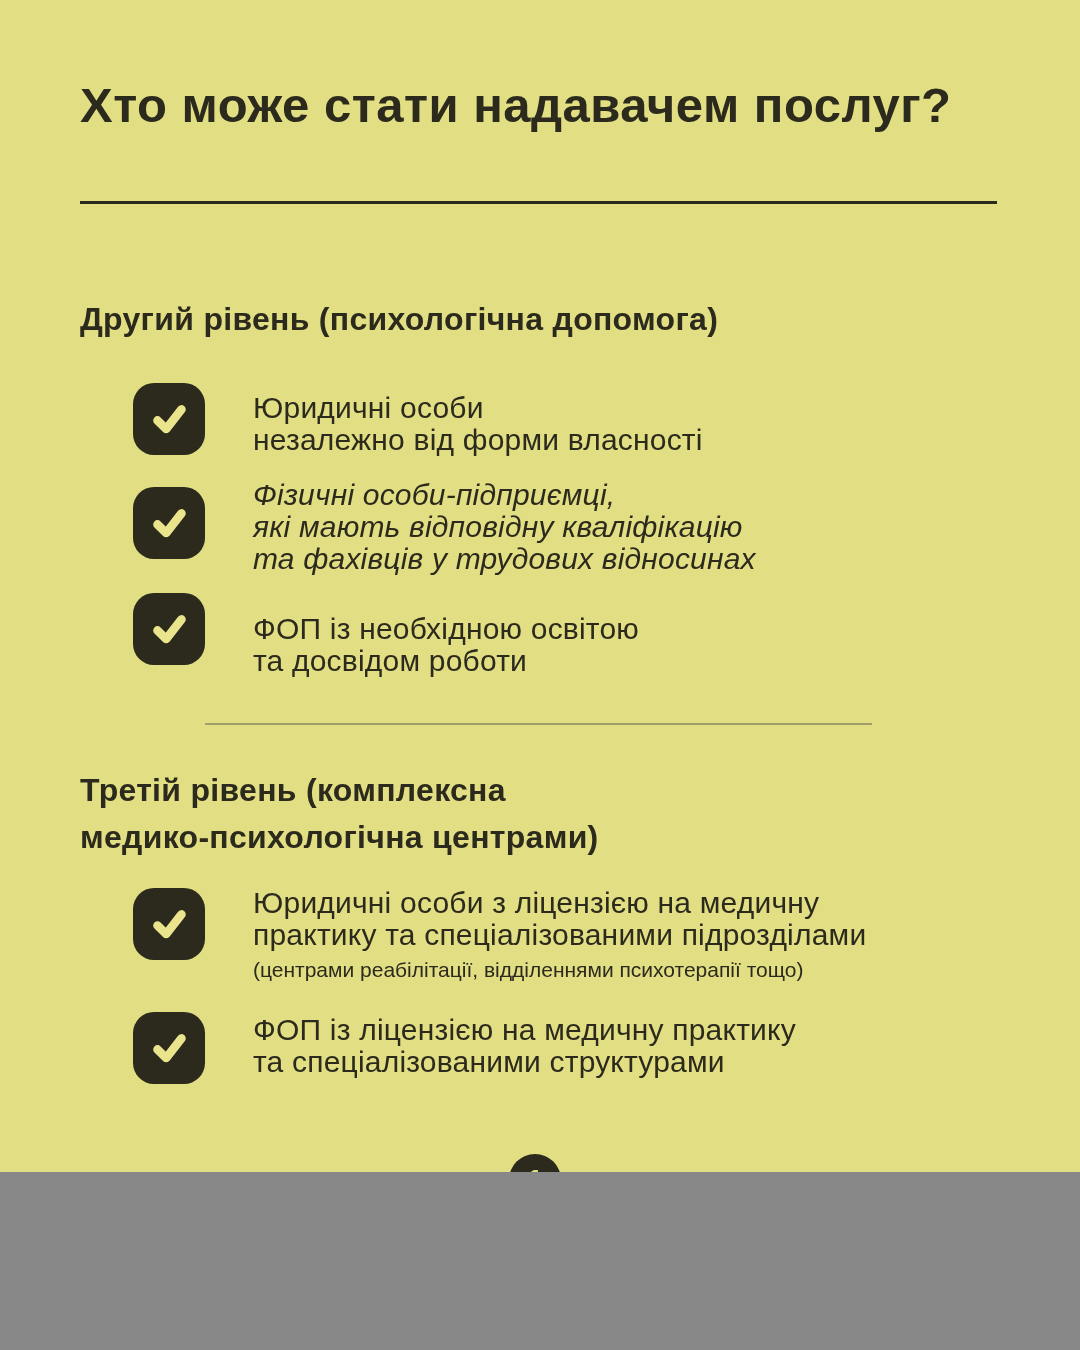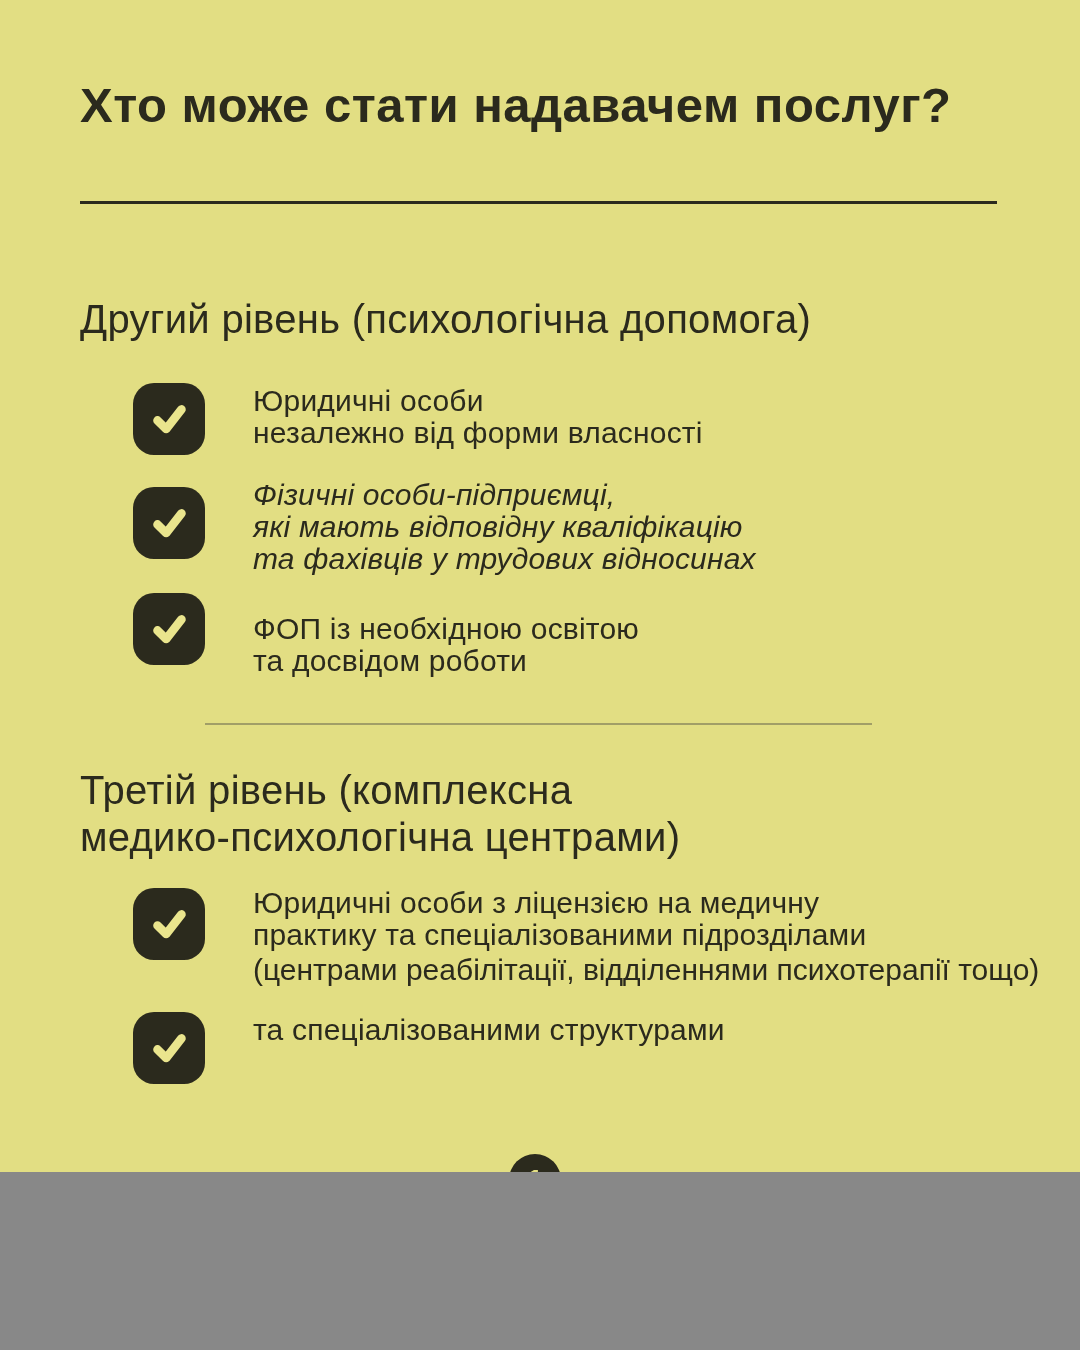--- a/index.html
+++ b/index.html
@@ -27,23 +27,23 @@
     position: absolute;
     left: 80px;
     top: 201px;
     width: 917px;
     height: 3px;
     background: var(--ink, #2b2a1d);
   }
   .heading {
     position: absolute;
     left: 80px;
-    font-size: 40px;
+    font-size: 32px;
     line-height: 47px;
-    font-weight: normal;
+    font-weight: bold;
     letter-spacing: 0.3px;
   }
   .h-lvl2 { top: 296px; }
   .h-lvl3 { top: 767px; }
   .heading .hline { display: block; }
 
   .row {
     position: absolute;
     left: 0;
     width: 1080px;
@@ -70,27 +70,27 @@
   .check svg { width: 46px; height: 46px; color: var(--check-mark, #eae58d); }
 
   .item-text {
     position: absolute;
     left: 253px;
     font-size: 30px;
     line-height: 32px;
     letter-spacing: 0.2px;
     white-space: nowrap;
   }
-  .r1 .item-text { top: 2px; }
+  .r1 .item-text { top: 9px; }
   .r2 .item-text { top: -8px; font-style: italic; }
   .r3 .item-text { top: 20px; }
   .r4 .item-text { top: -1px; }
   .r5 .item-text { top: 2px; }
   .item-text .note {
-    font-size: 30px;
+    font-size: 21px;
     line-height: 34px;
     padding-top: 2px;
     letter-spacing: 0;
   }
 
   .divider {
     position: absolute;
     left: 205px;
     top: 723px;
     width: 667px;
@@ -193,20 +193,21 @@
     </div>
   </div>
 
   <div class="row r5">
     <span class="check">
       <svg viewBox="0 0 48 48" aria-hidden="true">
           <path d="M12 25.5 L21 34.5 L37 14" fill="none" stroke="currentColor" stroke-width="9" stroke-linecap="round" stroke-linejoin="round"></path>
         </svg>
     </span>
     <div class="item-text">
+      <div>ФОП із ліцензією на медичну практику</div>
       <div>та спеціалізованими структурами</div>
     </div>
   </div>
 
   <div class="badge">
     <span>1</span>
   </div>
 
   <footer class="footer">
     

